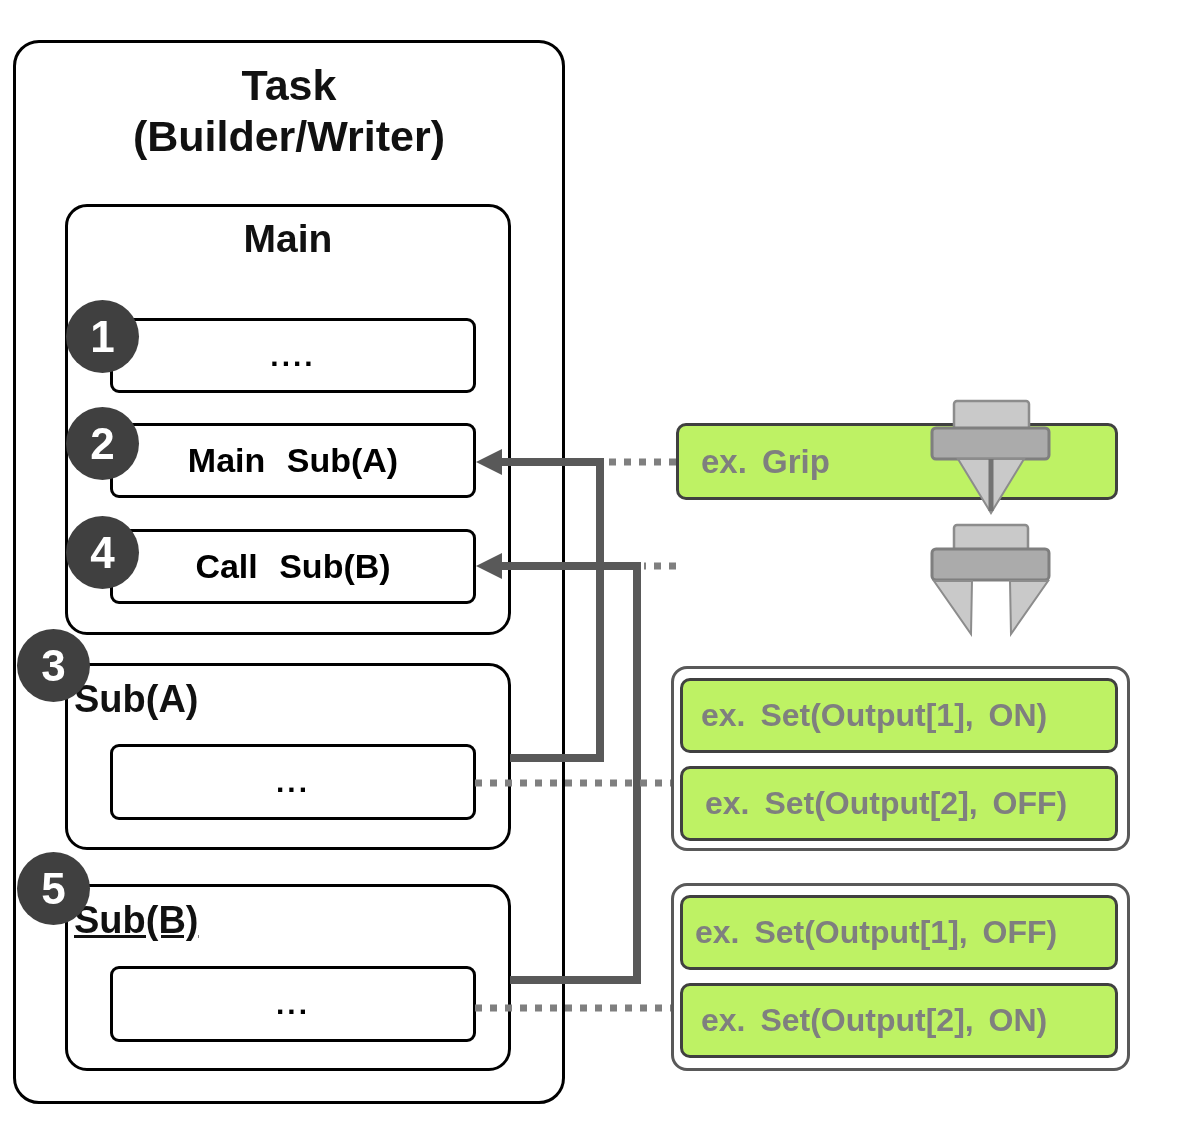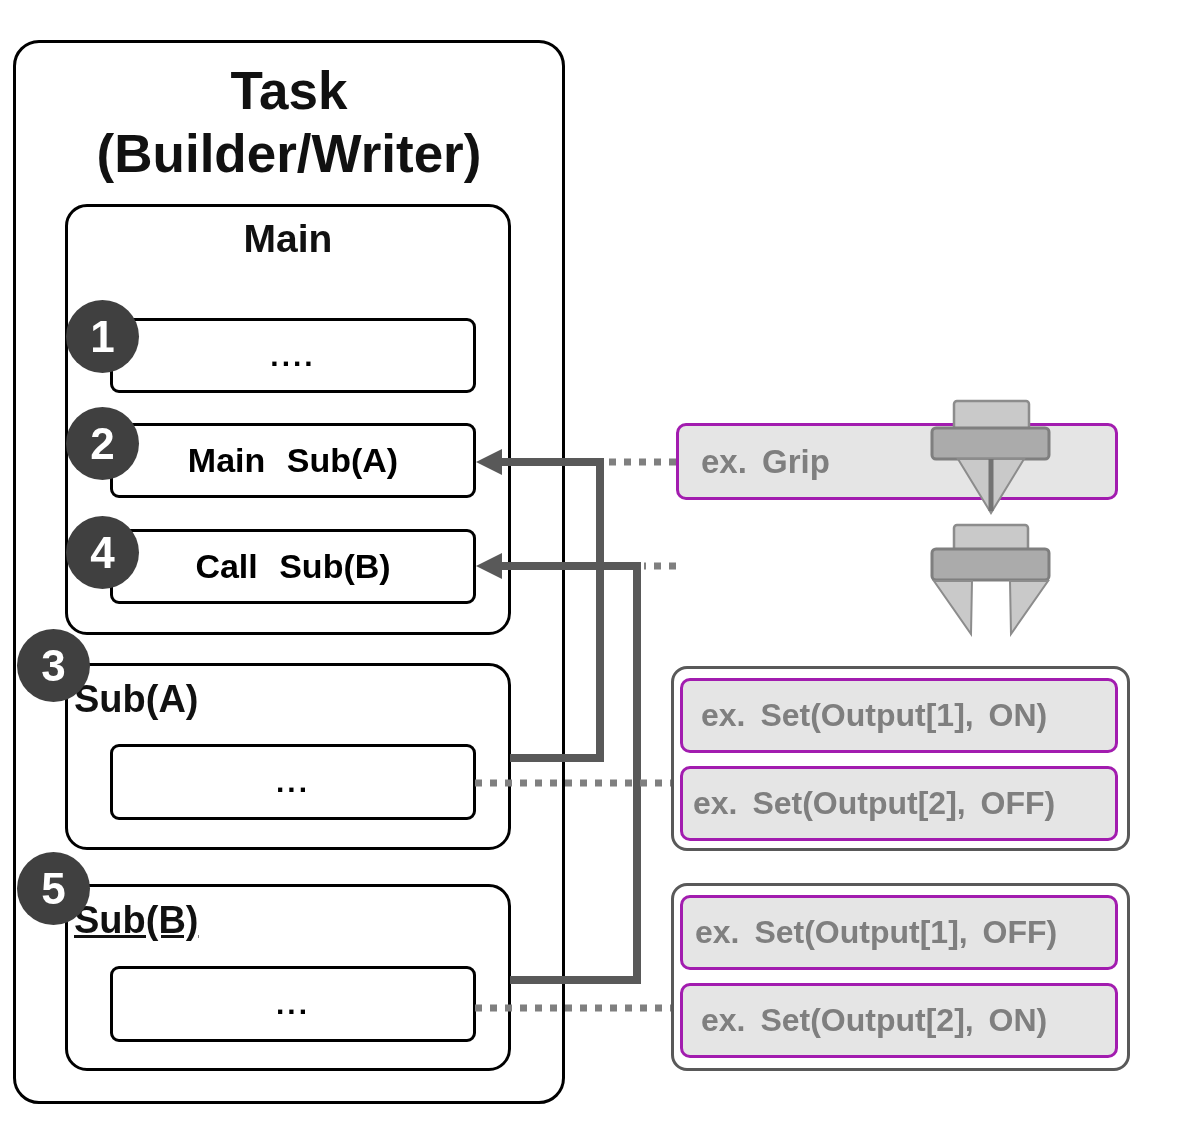--- a/index.html
+++ b/index.html
@@ -28,40 +28,40 @@
     width:73px;height:73px;border-radius:50%;
     background:#404040;color:#ffffff;
     display:flex;align-items:center;justify-content:center;
     font-size:44px;font-weight:bold;z-index:5;
   }
   .sub-label{
     font-size:38px;font-weight:bold;color:#111;
   }
   
   .exbox{
-    border:3px solid #a21caf;border-radius:10px;background:#e5e5e5;
+    border:3px solid #404040;border-radius:10px;background:#bef264;
     display:flex;align-items:center;
     font-weight:bold;color:#7f7f7f;font-size:33px;
     padding-left:22px;word-spacing:6px;
   }
   .setgroup{
     border:3px solid #595959;border-radius:16px;background:#fff;
   }
   svg{display:block;}
   #connector-layer{pointer-events:none;z-index:4;}
   .icon-layer{z-index:6;}
 </style>
 </head>
 <body>
 
 <div id="canvas">
 
   <div class="abs blackbox round-lg" style="left:13px;top:40px;width:552px;height:1064px;"></div>
 
-  <div class="abs title" style="left:13px;top:60px;width:552px;font-size:53px;line-height:1.18;">
+  <div class="abs title" style="left:13px;top:60px;width:552px;font-size:43px;line-height:1.18;">
     <div>Task</div>
     <div>(Builder/Writer)</div>
   </div>
 
   <div class="abs blackbox round-md" style="left:65px;top:204px;width:446px;height:431px;"></div>
   <div class="abs title" style="left:65px;top:217px;width:446px;font-size:39px;">Main</div>
 
   <div class="abs blackbox round-sm step-box" style="left:110px;top:318px;width:366px;height:75px;">
     <span class="dots">....</span>
   </div>
@@ -94,21 +94,21 @@
 
   <div class="abs exbox" style="left:676px;top:423px;width:442px;height:77px;">
     <span>ex. Grip</span>
   </div>
 
 
   <div class="abs setgroup" style="left:671px;top:666px;width:459px;height:185px;"></div>
   <div class="abs exbox" style="left:680px;top:678px;width:438px;height:75px;padding-left:18px;font-size:32px;">
     <span>ex. Set(Output[1], ON)</span>
   </div>
-  <div class="abs exbox" style="left:680px;top:766px;width:438px;height:75px;padding-left:10px;font-size:32px;">
+  <div class="abs exbox" style="left:680px;top:766px;width:438px;height:75px;padding-left:22px;font-size:32px;">
     <span>ex. Set(Output[2], OFF)</span>
   </div>
 
   <div class="abs setgroup" style="left:671px;top:883px;width:459px;height:188px;"></div>
   <div class="abs exbox" style="left:680px;top:895px;width:438px;height:75px;padding-left:12px;font-size:32px;">
     <span>ex. Set(Output[1], OFF)</span>
   </div>
   <div class="abs exbox" style="left:680px;top:983px;width:438px;height:75px;padding-left:18px;font-size:32px;">
     <span>ex. Set(Output[2], ON)</span>
   </div>

